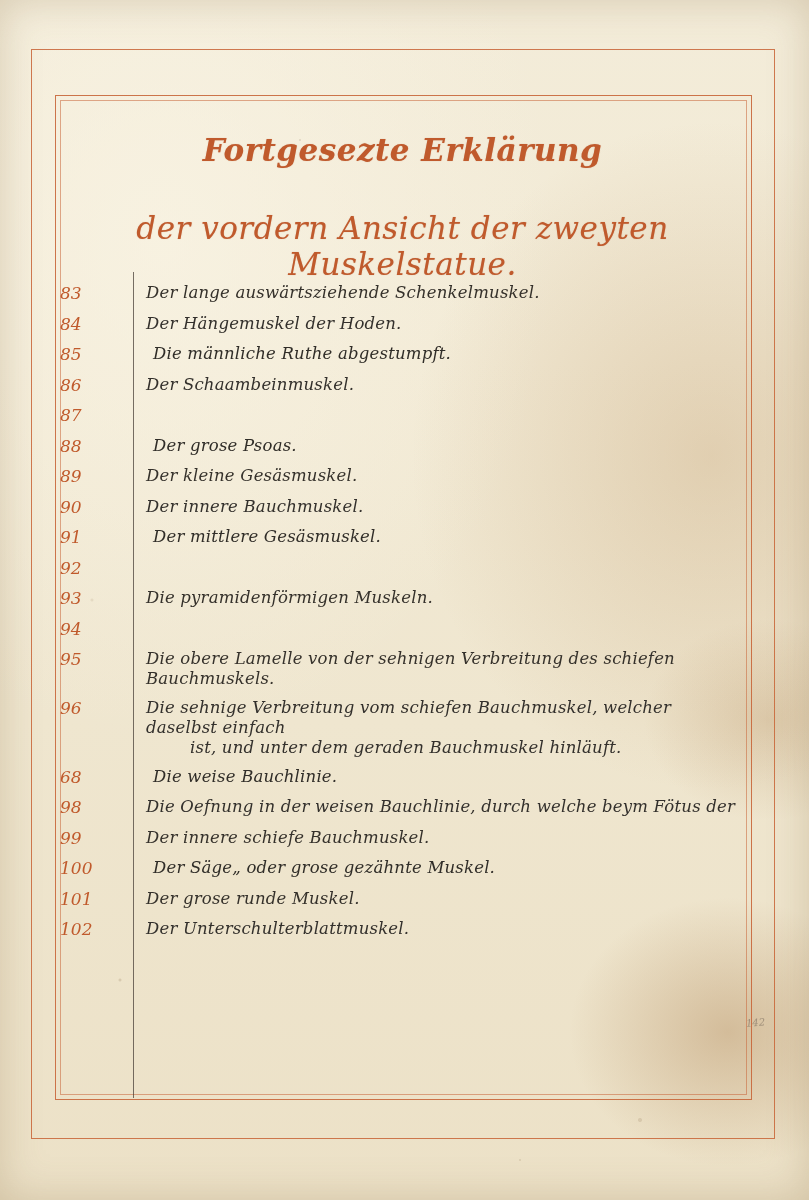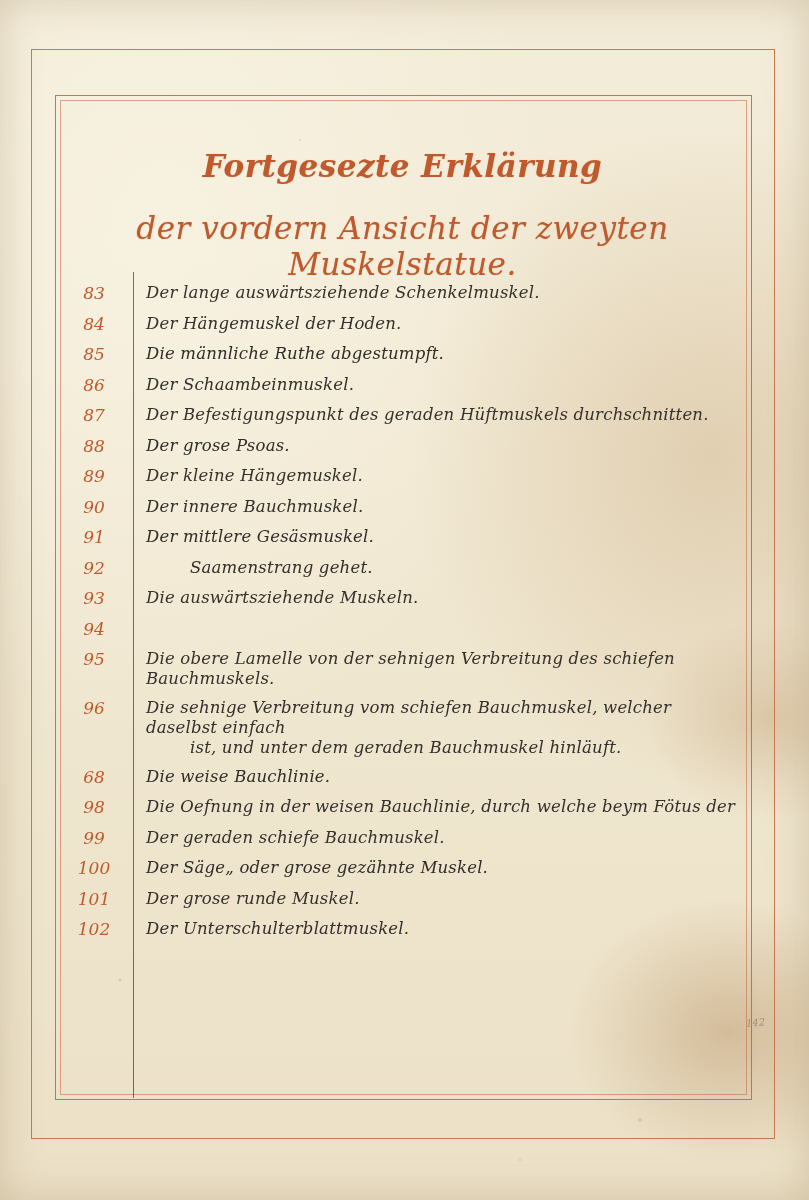--- a/index.html
+++ b/index.html
@@ -84,21 +84,21 @@
     left: 60px;
     width: 685px;
     text-align: center;
     color: #c05a2c;
     font-family: "DejaVu Serif", serif;
     font-style: italic;
     letter-spacing: .5px;
     text-shadow: 0 0 1px rgba(160,70,35,.35);
   }
   .heading-1 {
-    top: 148px;
+    top: 132px;
     font-size: 31px;
     font-weight: 700;
   }
   .heading-2 {
     top: 210px;
     font-size: 31px;
     font-weight: 400;
   }
 
   
@@ -111,21 +111,21 @@
   .row {
     position: relative;
     display: flex;
     align-items: flex-start;
     margin-bottom: 8.5px;
     min-height: 22px;
   }
   .num {
     width: 68px;
     flex: 0 0 68px;
-    text-align: center;
+    text-align: left;
     padding-right: 10px;
     color: #c05a2c;
     font-size: 17px;
     font-style: italic;
     font-family: "DejaVu Serif", serif;
     line-height: 1.22;
   }
   .txt {
     flex: 1 1 auto;
     padding-left: 8px;
@@ -136,21 +136,21 @@
     line-height: 1.22;
     letter-spacing: .2px;
   }
   .txt .cont {
     display: block;
     padding-left: 44px;
   }
 
   
   .row:nth-child(odd) .txt { color: #35312b; }
-  .row:nth-child(3n) .txt { color: #302d28; }
+  .row:nth-child(3n) .txt { color: #302d28; margin-left: 7px; }
 
   
   .pencil-mark {
     position: absolute;
     right: 44px;
     bottom: 172px;
     font-size: 10px;
     color: rgba(90,80,70,.45);
     font-family: "DejaVu Serif", serif;
     font-style: italic;
@@ -184,45 +184,44 @@
       <div class="row">
         <div class="num">85</div>
         <div class="txt"><span>Die männliche Ruthe abgestumpft.</span></div>
       </div>
       <div class="row">
         <div class="num">86</div>
         <div class="txt"><span>Der Schaambeinmuskel.</span></div>
       </div>
       <div class="row">
         <div class="num">87</div>
-        <div class="txt"><span>Der Befestigungspunkt des geraden Hüftmuskels durchschnitten.</span></div>
       </div>
       <div class="row">
         <div class="num">88</div>
         <div class="txt"><span>Der grose Psoas.</span></div>
       </div>
       <div class="row">
         <div class="num">89</div>
-        <div class="txt"><span>Der kleine Hängemuskel.</span></div>
+        <div class="txt"><span>Der kleine Gesäsmuskel.</span></div>
       </div>
       <div class="row">
         <div class="num">90</div>
         <div class="txt"><span>Der innere Bauchmuskel.</span></div>
       </div>
       <div class="row">
         <div class="num">91</div>
         <div class="txt"><span>Der mittlere Gesäsmuskel.</span></div>
       </div>
       <div class="row">
         <div class="num">92</div>
-        <div class="txt"><span class="cont">Saamenstrang gehet.</span></div>
+        <div class="txt"></div>
       </div>
       <div class="row">
         <div class="num">93</div>
-        <div class="txt"><span>Die auswärtsziehende Muskeln.</span></div>
+        <div class="txt"><span>Die pyramidenförmigen Muskeln.</span></div>
       </div>
       <div class="row">
         <div class="num">94</div>
       </div>
       <div class="row">
         <div class="num">95</div>
         <div class="txt"><span>Die obere Lamelle von der sehnigen Verbreitung des schiefen Bauchmuskels.</span></div>
       </div>
       <div class="row">
         <div class="num">96</div>
@@ -231,21 +230,21 @@
       <div class="row">
         <div class="num">68</div>
         <div class="txt"><span>Die weise Bauchlinie.</span></div>
       </div>
       <div class="row">
         <div class="num">98</div>
         <div class="txt"><span>Die Oefnung in der weisen Bauchlinie, durch welche beym Fötus der</span></div>
       </div>
       <div class="row">
         <div class="num">99</div>
-        <div class="txt"><span>Der geraden schiefe Bauchmuskel.</span></div>
+        <div class="txt"><span>Der innere schiefe Bauchmuskel.</span></div>
       </div>
       <div class="row">
         <div class="num">100</div>
         <div class="txt"><span>Der Säge„ oder grose gezähnte Muskel.</span></div>
       </div>
       <div class="row">
         <div class="num">101</div>
         <div class="txt"><span>Der grose runde Muskel.</span></div>
       </div>
       <div class="row">

